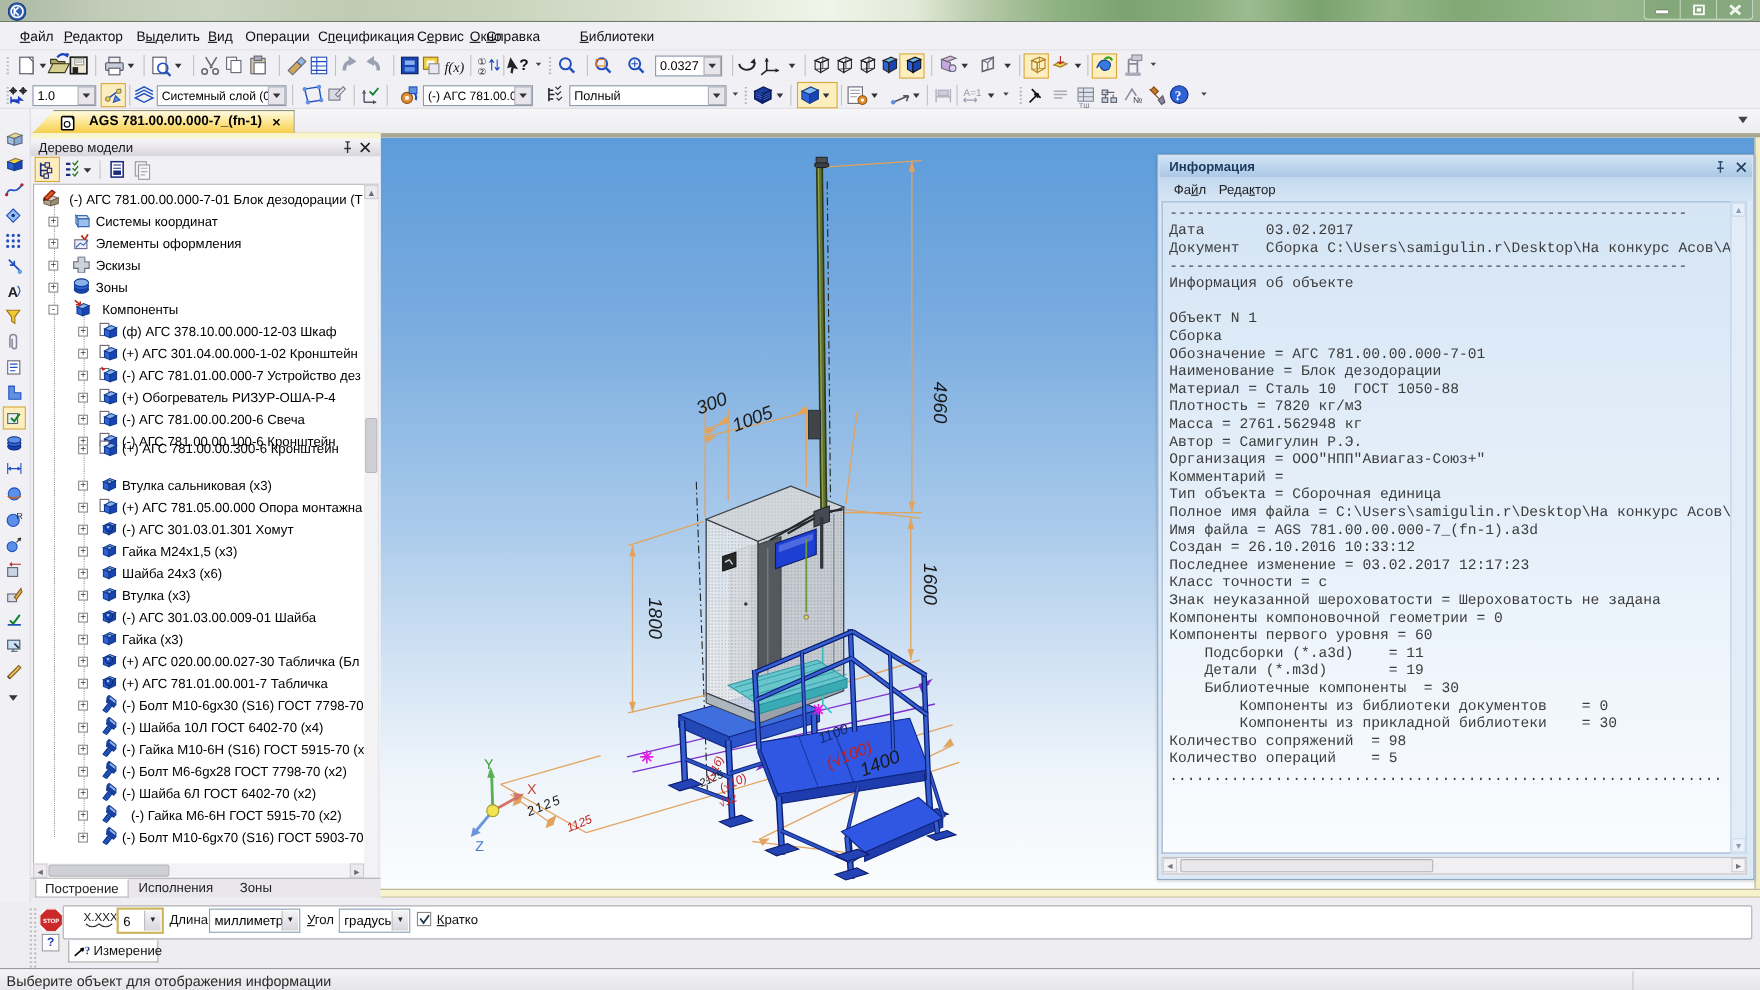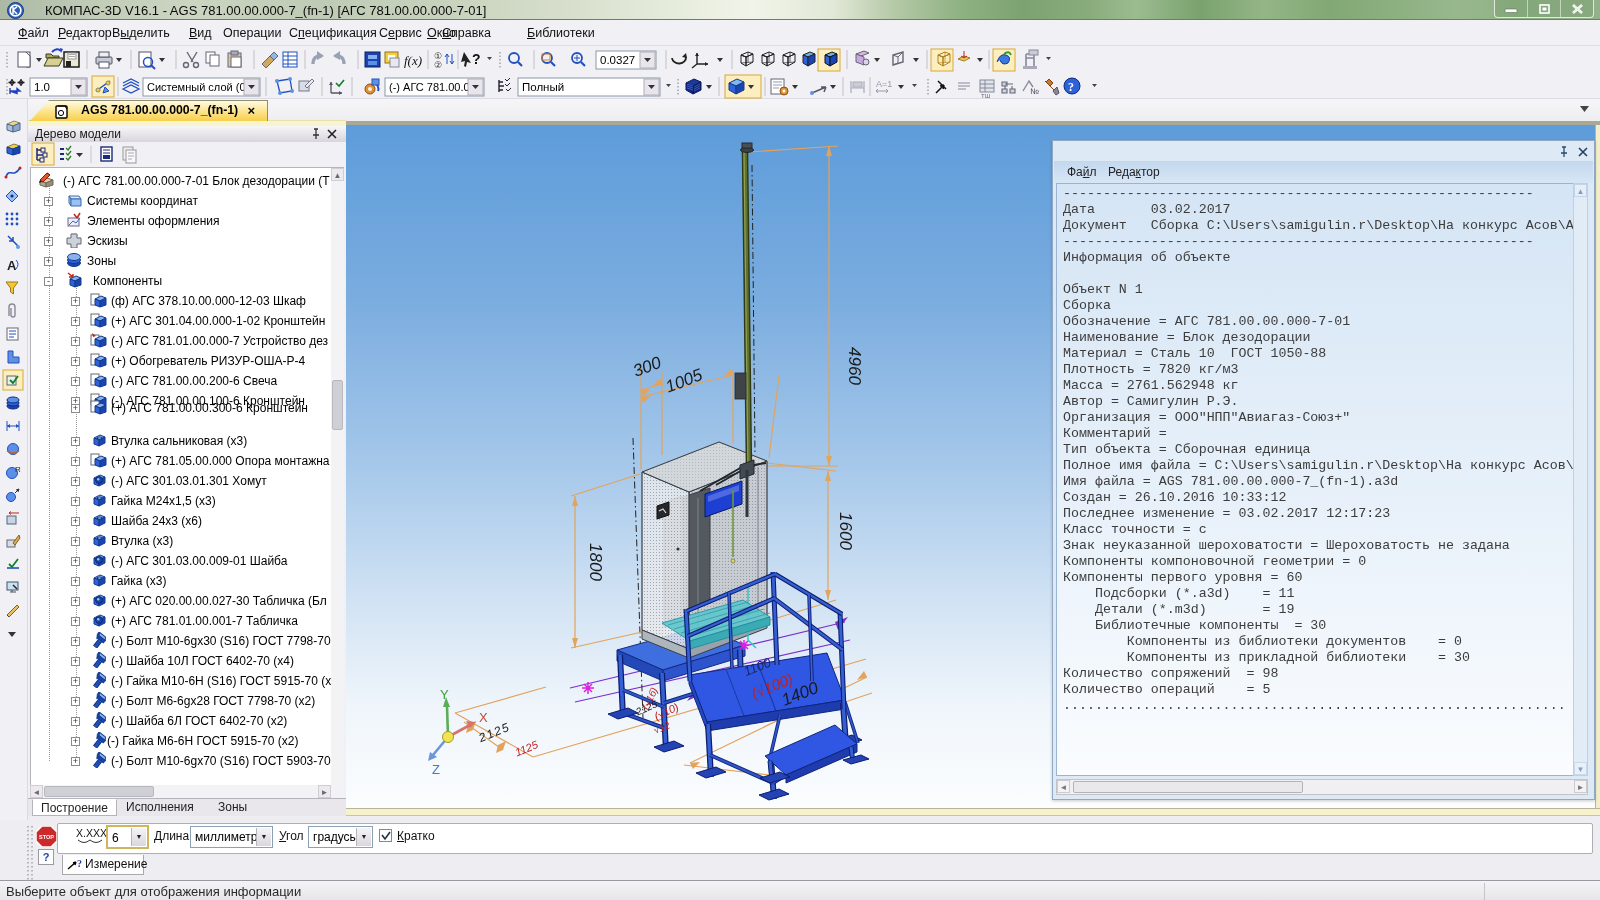--- a/index.html
+++ b/index.html
@@ -142,40 +142,39 @@
 </symbol>
 </defs>
 </svg>
 
 <div id="title" class="abs">
  <svg class="abs" style="left:7px;top:2px" width="17" height="17">
       <circle cx="8.5" cy="8.5" r="8" fill="#2d5fb8" stroke="#1a3c78"></circle>
       <circle cx="8.5" cy="8.5" r="5.4" fill="none" stroke="#fff" stroke-width="1.6"></circle>
       <path d="M6 5v7M6 8l4-3.4M6 8l4 4" stroke="#fff" stroke-width="1.5" fill="none"></path>
     </svg>
- <span class="ttxt">КОМПАС-3D V16.1 - AGS 781.00.00.000-7_(fn-1) [АГС 781.00.00.000-7-01]</span>
 </div>
 <div id="wbtns" class="abs">
  <div><svg width="32" height="17">
         <rect x="10" y="9" width="12" height="3.5" rx="1" fill="#fff" stroke="#5a6d55" stroke-width=".6"></rect>
       </svg></div>
  <div><svg width="32" height="17">
         <rect x="12" y="5" width="9" height="8" fill="none" stroke="#fff" stroke-width="1.6"></rect>
         <rect x="14.5" y="7.5" width="4" height="3" fill="#fff"></rect>
       </svg></div>
  <div><svg width="33" height="17">
         <path d="M12 5l9 8M21 5l-9 8" stroke="#fff" stroke-width="2.6"></path>
         <path d="M12 5l9 8M21 5l-9 8" stroke="#e8f0e4" stroke-width="1.2"></path>
       </svg></div>
 </div>
 
 <div id="menubar" class="abs">
  <span style="left:18px"><u>Ф</u>айл</span>
  <span style="left:58px"><u>Р</u>едактор</span>
- <span style="left:112px">В<u>ы</u>делить</span>
+ <span style="left:124px">В<u>ы</u>делить</span>
  <span style="left:189px"><u>В</u>ид</span>
  <span style="left:223px">Операции</span>
  <span style="left:289px">С<u>п</u>ецификация</span>
  <span style="left:379px">С<u>е</u>рвис</span>
  <span style="left:427px"><u>О</u>кно</span>
  <span style="left:442px"><u>С</u>правка</span>
  <span style="left:527px"><u>Б</u>иблиотеки</span>
 </div>
 
 <div id="tb1" class="abs"><svg width="1600" height="27" id="tb1svg">
@@ -647,21 +646,21 @@
             <use href="#i-bolt"></use>
           </svg><span style="margin-left:4px">(-) Гайка М10-6Н (S16) ГОСТ 5915-70 (х</span></div>
 <div class="trow" style="top:523px"><span class="exp" style="margin-left:40px">+</span><svg width="17" height="16" style="margin-left:6px">
             <use href="#i-bolt"></use>
           </svg><span style="margin-left:4px">(-) Болт М6-6gх28 ГОСТ 7798-70 (х2)</span></div>
 <div class="trow" style="top:543px"><span class="exp" style="margin-left:40px">+</span><svg width="17" height="16" style="margin-left:6px">
             <use href="#i-bolt"></use>
           </svg><span style="margin-left:4px">(-) Шайба 6Л ГОСТ 6402-70 (х2)</span></div>
 <div class="trow" style="top:563px"><span class="exp" style="margin-left:40px">+</span><svg width="17" height="16" style="margin-left:6px">
             <use href="#i-bolt"></use>
-          </svg><span style="margin-left:0">(-) Гайка М6-6Н ГОСТ 5915-70 (х2)</span></div>
+          </svg><span style="margin-left:12px">(-) Гайка М6-6Н ГОСТ 5915-70 (х2)</span></div>
 <div class="trow" style="top:583px"><span class="exp" style="margin-left:40px">+</span><svg width="17" height="16" style="margin-left:6px">
             <use href="#i-bolt"></use>
           </svg><span style="margin-left:4px">(-) Болт М10-6gх70 (S16) ГОСТ 5903-70</span></div>
 </div>
     </div>
  <div class="sb" style="left:303px;top:42px;width:13px;height:643px"></div>
  <div class="sbarrow" style="left:303px;top:42px">▲</div>
  <div class="sbarrow" style="left:303px;top:672px">▼</div>
  <div class="sbth" style="left:304px;top:254px;width:11px;height:50px"></div>
  <div class="sb" style="left:2px;top:659px;width:301px;height:13px"></div>
@@ -894,20 +893,21 @@
 <g font-family="Liberation Sans" font-size="13">
 <text x="94" y="574" fill="#3aa03a">Y</text>
 <text x="133" y="597" fill="#c04838">X</text>
 <text x="86" y="649" fill="#4878c8">Z</text>
 </g>
 </svg></div>
 <div id="vpyr" class="abs"></div>
 <div id="vpyb" class="abs"></div>
 
 <div id="info" class="abs">
+ <div id="infotitle">Информация</div>
  <svg class="abs" style="left:505px;top:5px" width="12" height="12">
       <path d="M6 1v6M3 7h6M4 1h4M6 7v4" stroke="#2b4a6b" stroke-width="1.3" fill="none"></path>
     </svg>
  <svg class="abs" style="left:524px;top:5px" width="12" height="12">
       <path d="M2 2l8 8M10 2l-8 8" stroke="#22405e" stroke-width="1.6"></path>
     </svg>
  <div id="infomenu">
   <span style="position:absolute;left:13px;top:4px">Фа<u>й</u>л</span>
   <span style="position:absolute;left:54px;top:4px">Реда<u>к</u>тор</span>
  </div>

